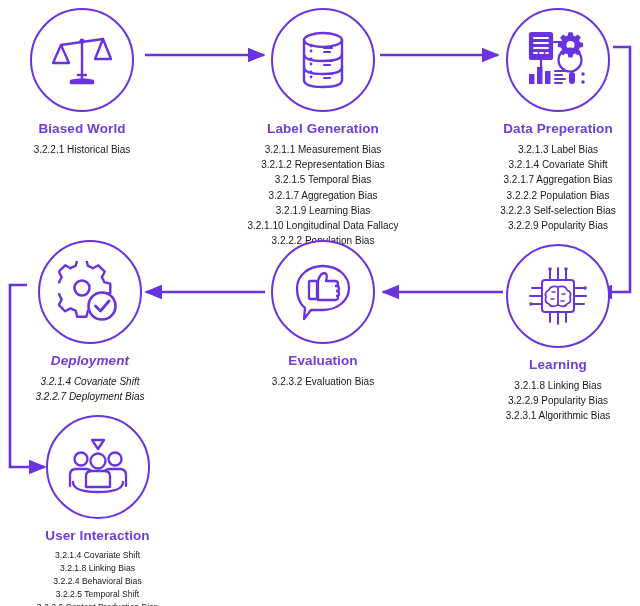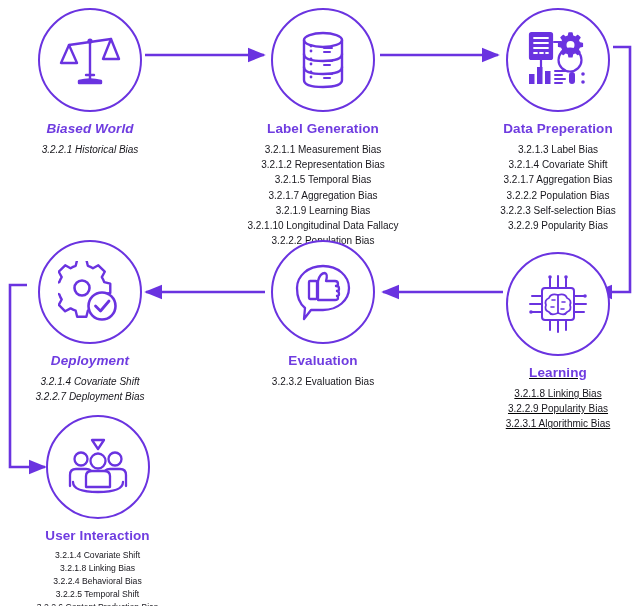--- a/index.html
+++ b/index.html
@@ -53,24 +53,24 @@
     margin: 6px 0 0 0;
     padding: 0;
     font-size: 10px;
     color: #17161c;
     line-height: 1.52;
     white-space: nowrap;
   }
   .node-list li { display: block; }
 
   
-  #node-biased-world   { left:  10px; top:   8px; width: 160px; font-style: italic; }
+  #node-biased-world   { left:  2px; top:   8px; width: 160px; }
   #node-data-generation{ left: 243px; top:   8px; width: 160px; }
   #node-data-preparation{left: 478px; top:   8px; width: 160px; }
-  #node-learning       { left: 478px; top: 252px; width: 160px; text-decoration: underline; }
+  #node-learning       { left: 478px; top: 244px; width: 160px; }
   #node-evaluation     { left: 243px; top: 240px; width: 160px; }
   #node-deployment     { left:  10px; top: 240px; width: 160px; font-style: italic; }
   #node-user-interaction{left:  10px; top: 415px; width: 175px; }
 
   #node-user-interaction .node-list { font-size: 8.6px; }
 </style>
 </head>
 <body>
 
 <div id="diagram-root">

